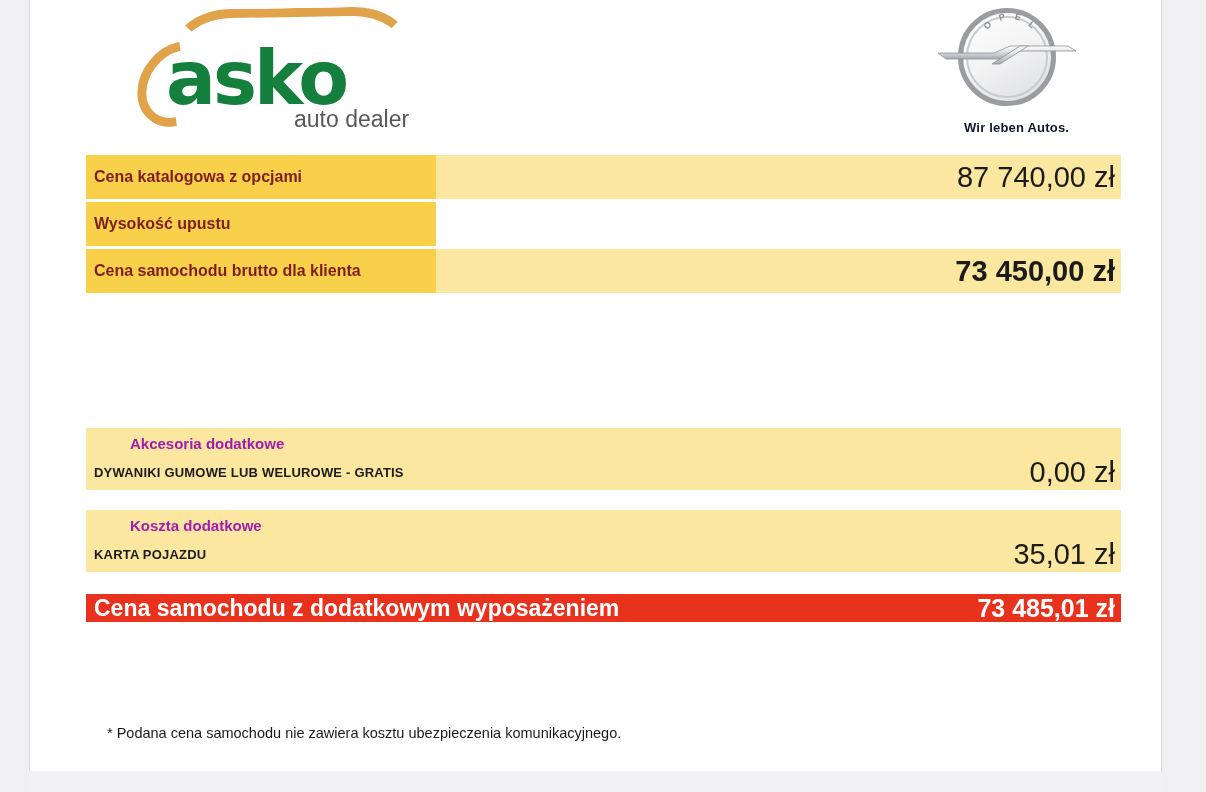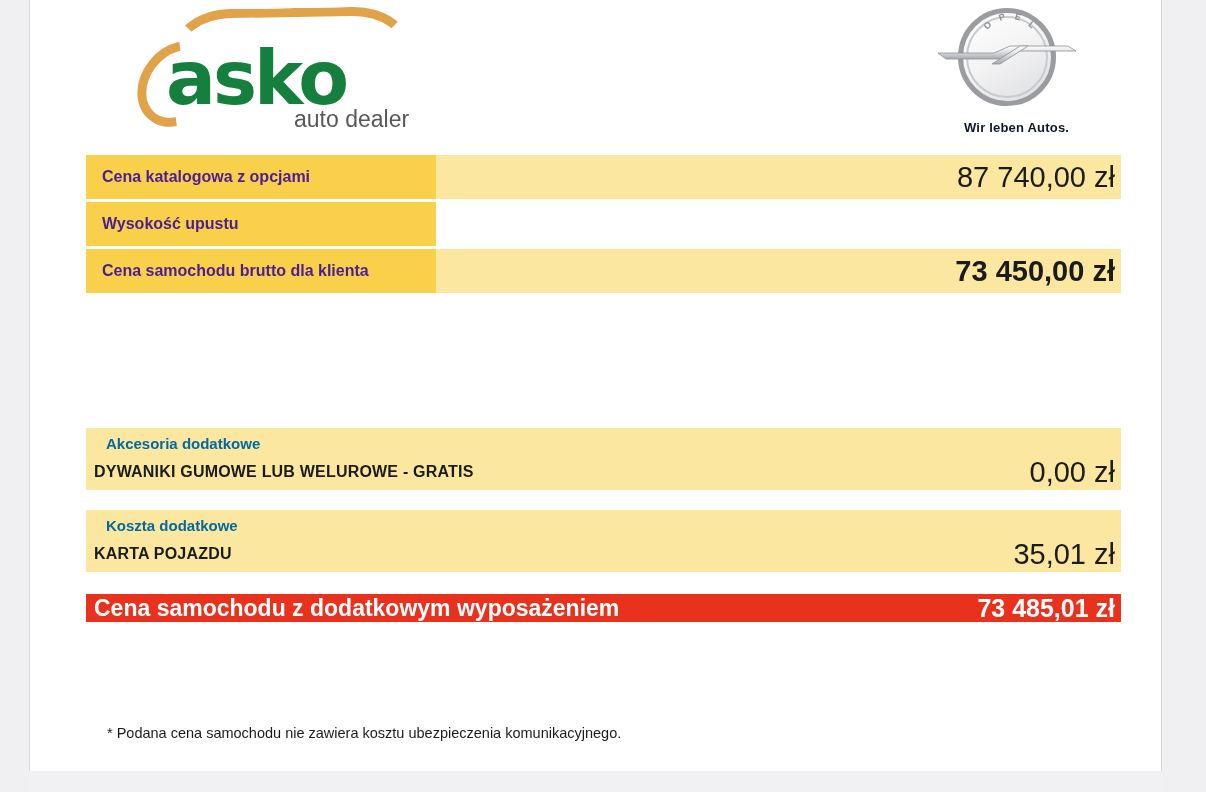--- a/index.html
+++ b/index.html
@@ -178,25 +178,25 @@
   .price-row {
     display: flex;
     height: 44px;
     margin-bottom: 3px;
   }
   .price-label {
     width: 350px;
     background: #f8d04a;
     display: flex;
     align-items: center;
-    padding-left: 16px;
+    padding-left: 8px;
     box-sizing: border-box;
     font-size: 16px;
     font-weight: 700;
-    color: #4c1d95;
+    color: #7f1d1d;
   }
   .price-value {
     flex: 1;
     background: #fbe79f;
     display: flex;
     align-items: center;
     justify-content: flex-end;
     padding-right: 6px;
     box-sizing: border-box;
     font-size: 29px;
@@ -213,31 +213,32 @@
     width: 1035px;
   }
   .extras-block {
     background: #fbe79f;
     margin-bottom: 20px;
     padding: 0;
   }
   .extras-head {
     font-size: 15px;
     font-weight: 700;
-    color: #0369a1;
-    padding: 7px 0 2px 20px;
+    color: #a21caf;
+    padding: 7px 0 2px 8px;
+    margin-left: 36px;
   }
   .extras-item {
     display: flex;
     align-items: center;
     height: 36px;
     padding: 0 6px 0 8px;
   }
   .extras-item-name {
-    font-size: 16px;
+    font-size: 13px;
     font-weight: 700;
     color: #1b1b1b;
     flex: 1;
     letter-spacing: 0.2px;
   }
   .extras-item-value {
     font-size: 29px;
     color: #1b1b1b;
     text-align: right;
   }

